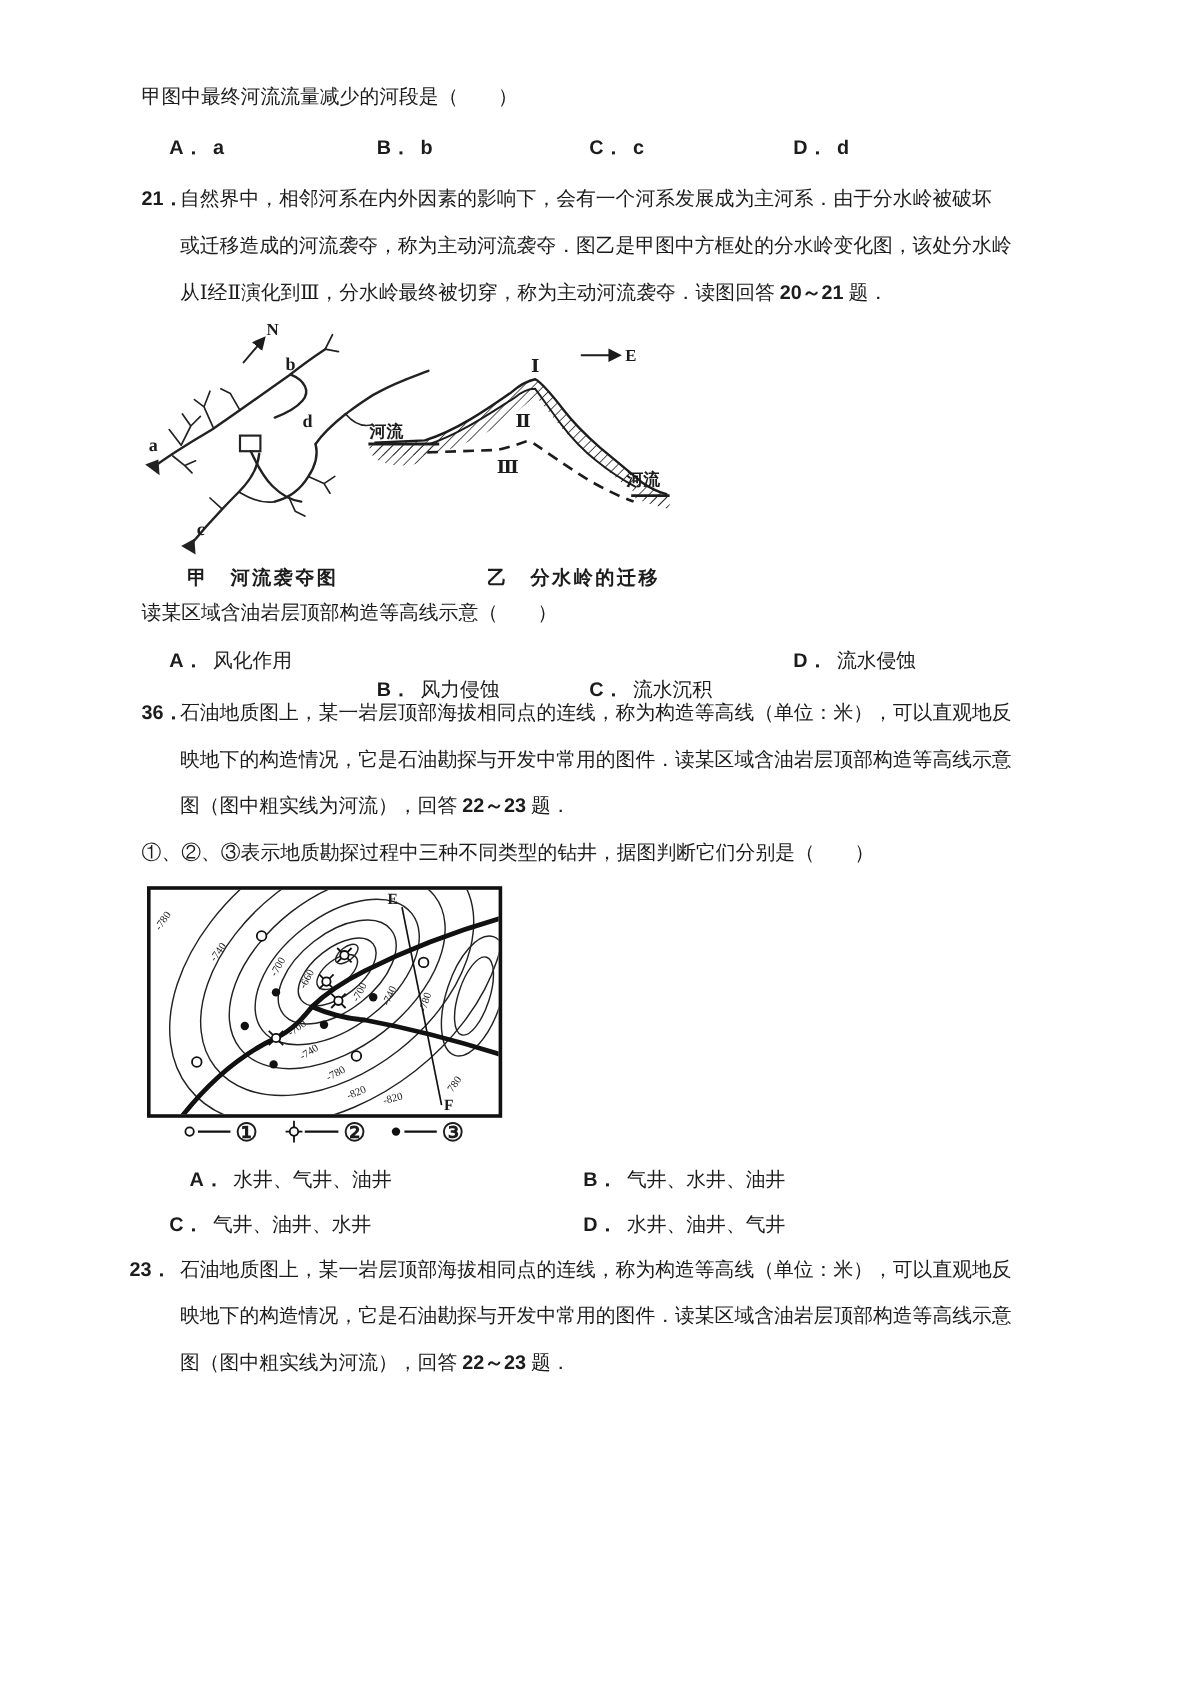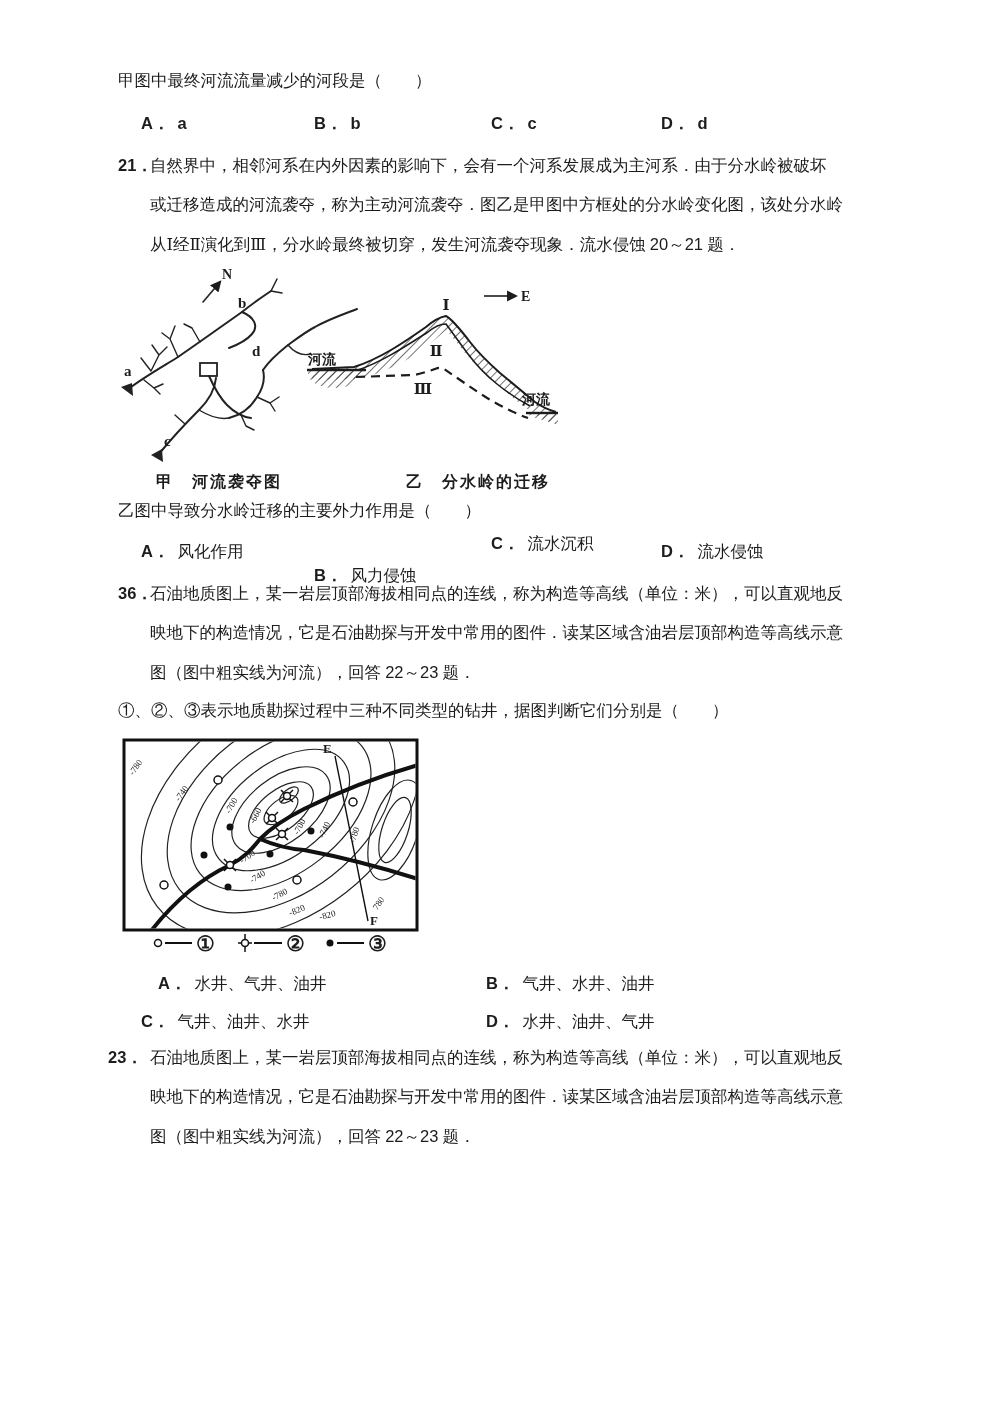--- a/index.html
+++ b/index.html
@@ -1,41 +1,41 @@
 <!DOCTYPE html>
 <html><head>
 <meta charset="utf-8">
 <style>
   html,body{margin:0;padding:0;background:#ffffff;}
   .page{position:relative;width:992px;height:1264px;background:#ffffff;overflow:hidden;
         font-family:"Liberation Serif","DejaVu Serif",serif;color:#1c1c1c;}
   .abs{position:absolute;}
   .t{font-size:16.5px;white-space:nowrap;line-height:22px;}
-  .b{font-weight:normal;font-family:"Liberation Sans","DejaVu Sans",sans-serif;}
+  .b{font-weight:bold;font-family:"Liberation Sans","DejaVu Sans",sans-serif;}
   .k{font-weight:bold;font-family:"Liberation Sans","DejaVu Sans",sans-serif;margin-right:8px;}
   .vb{font-weight:bold;font-family:"Liberation Sans","DejaVu Sans",sans-serif;}
   .qno{font-weight:bold;font-family:"Liberation Sans","DejaVu Sans",sans-serif;font-size:16.5px;text-align:center;}
   svg{position:absolute;overflow:visible;}
   svg text{font-family:"Liberation Serif","DejaVu Serif",serif;fill:#1c1c1c;}
 </style>
 </head>
 <body>
 
 <div class="page">
 
   <div class="abs t" style="left:118px;top:70px"><span>甲图中最终河流流量减少的河段是（　　）</span></div>
   <div class="abs t" style="left:141px;top:112px"><span class="k">A．</span><span class="vb">a</span></div>
   <div class="abs t" style="left:314px;top:112px"><span class="k">B．</span><span class="vb">b</span></div>
   <div class="abs t" style="left:491px;top:112px"><span class="k">C．</span><span class="vb">c</span></div>
   <div class="abs t" style="left:661px;top:112px"><span class="k">D．</span><span class="vb">d</span></div>
 
   <div class="abs qno" style="left:118px;top:155px">21．</div>
   <div class="abs t" style="left:150px;top:155px"><span>自然界中，相邻河系在内外因素的影响下，会有一个河系发展成为主河系．由于分水岭被破坏</span></div>
   <div class="abs t" style="left:150px;top:194px"><span>或迁移造成的河流袭夺，称为主动河流袭夺．图乙是甲图中方框处的分水岭变化图，该处分水岭</span></div>
-  <div class="abs t" style="left:150px;top:233px"><span>从Ⅰ经Ⅱ演化到Ⅲ，分水岭最终被切穿，发生河流袭夺现象．流水侵蚀 </span><span class="b">20～21</span><span> 题．</span></div>
+  <div class="abs t" style="left:150px;top:233px"><span>从Ⅰ经Ⅱ演化到Ⅲ，分水岭最终被切穿，称为主动河流袭夺．读图回答 </span><span class="b">20～21</span><span> 题．</span></div>
 
   <svg style="left:118px;top:266px" width="465" height="232" viewBox="0 0 465 232">
     <defs>
       <pattern id="hatch" width="6" height="6" patternUnits="userSpaceOnUse" patternTransform="rotate(45)">
         <line x1="0" y1="0" x2="0" y2="6" stroke="#333" stroke-width="1.4"></line>
       </pattern>
       <marker id="arr" viewBox="0 0 10 10" refX="8" refY="5" markerWidth="7" markerHeight="7" orient="auto-start-reverse">
         <path d="M0,0 L10,5 L0,10 Z" fill="#1c1c1c"></path>
       </marker>
     </defs>
@@ -79,24 +79,24 @@
     </g>
     <text x="403" y="35" font-size="14" font-weight="bold">E</text>
     <text x="190" y="98" font-size="14" font-weight="bold">河流</text>
     <text x="404" y="138" font-size="14" font-weight="bold">河流</text>
     <text x="328" y="44" font-size="15" font-weight="bold" text-anchor="middle">Ⅰ</text>
     <text x="318" y="90" font-size="15" font-weight="bold" text-anchor="middle">Ⅱ</text>
     <text x="305" y="128" font-size="15" font-weight="bold" text-anchor="middle">Ⅲ</text>
     <text x="288" y="221" font-size="16" font-weight="bold" letter-spacing="2">乙　分水岭的迁移</text>
   </svg>
 
-  <div class="abs t" style="left:118px;top:500px"><span>乙图中导致分水岭迁移的主要外力作用是（　　）</span></div>
+  <div class="abs t" style="left:118px;top:500px"><span>读某区域含油岩层顶部构造等高线示意（　　）</span></div>
   <div class="abs t" style="left:141px;top:540px"><span class="k">A．</span><span>风化作用</span></div>
   <div class="abs t" style="left:314px;top:564px"><span class="k">B．</span><span>风力侵蚀</span></div>
-  <div class="abs t" style="left:491px;top:532px"><span class="k">C．</span><span>流水沉积</span></div>
+  <div class="abs t" style="left:491px;top:564px"><span class="k">C．</span><span>流水沉积</span></div>
   <div class="abs t" style="left:661px;top:540px"><span class="k">D．</span><span>流水侵蚀</span></div>
 
   <div class="abs qno" style="left:118px;top:583px">36．</div>
   <div class="abs t" style="left:150px;top:583px"><span>石油地质图上，某一岩层顶部海拔相同点的连线，称为构造等高线（单位：米），可以直观地反</span></div>
   <div class="abs t" style="left:150px;top:622px"><span>映地下的构造情况，它是石油勘探与开发中常用的图件．读某区域含油岩层顶部构造等高线示意</span></div>
   <div class="abs t" style="left:150px;top:661px"><span>图（图中粗实线为河流），回答 </span><span class="b">22～23</span><span> 题．</span></div>
   <div class="abs t" style="left:118px;top:700px"><span>①、②、③表示地质勘探过程中三种不同类型的钻井，据图判断它们分别是（　　）</span></div>
 
   <svg style="left:118px;top:735px" width="310" height="232" viewBox="0 0 310 232">
     <defs>

